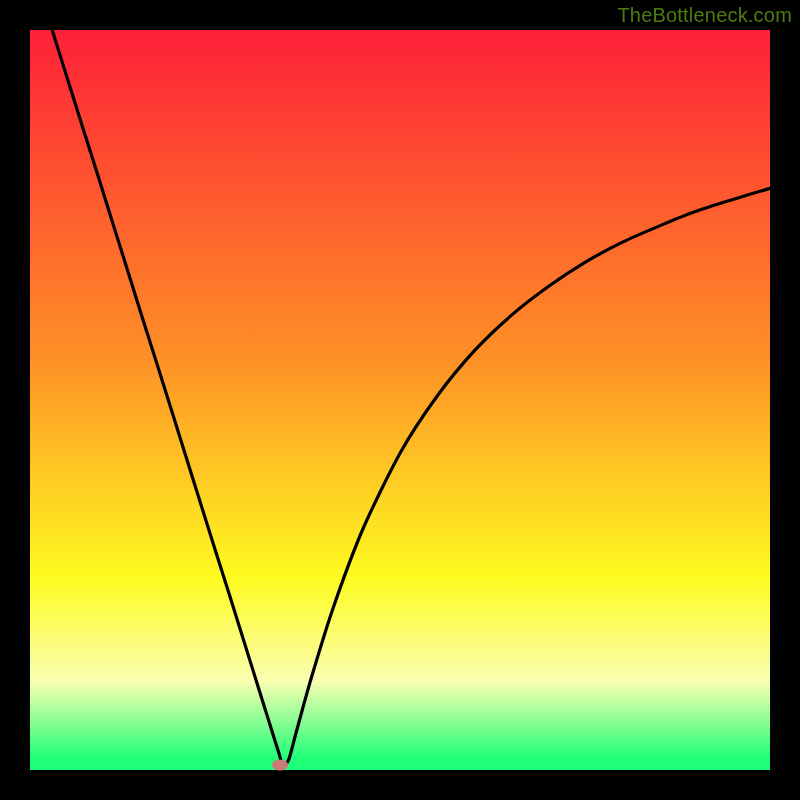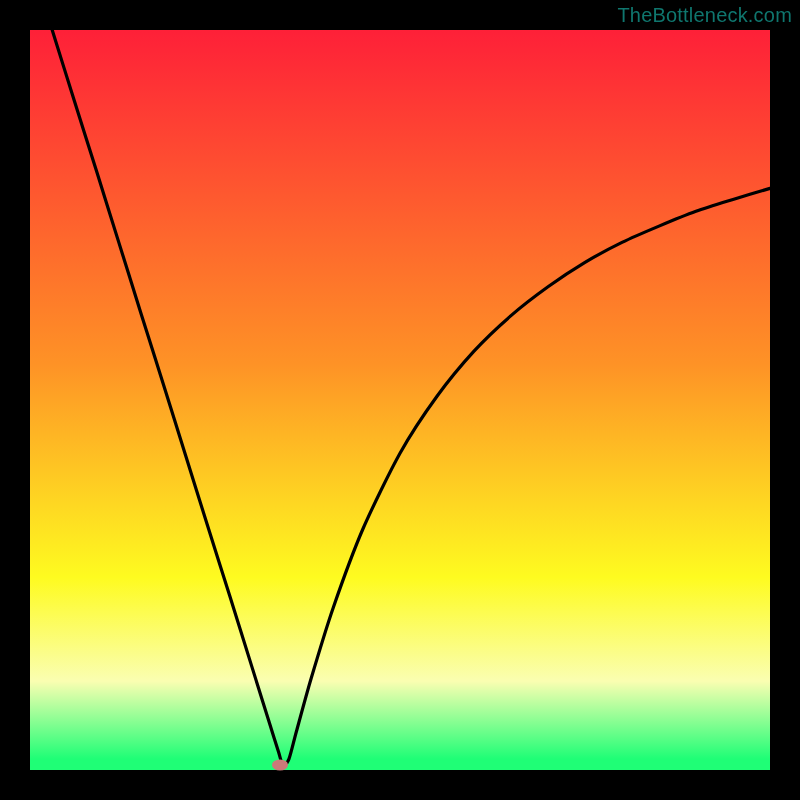--- a/index.html
+++ b/index.html
@@ -23,21 +23,21 @@
     position: absolute;
     left: 30px;
     top: 30px;
     width: 740px;
     height: 740px;
   }
   .watermark {
     position: absolute;
     top: 4px;
     right: 8px;
-    color: #0f766e;
+    color: #4d7c0f;
     font-size: 20px;
     font-weight: 500;
     letter-spacing: 0.2px;
     user-select: none;
   }
   svg.curve {
     position: absolute;
     left: 30px;
     top: 30px;
     width: 740px;

